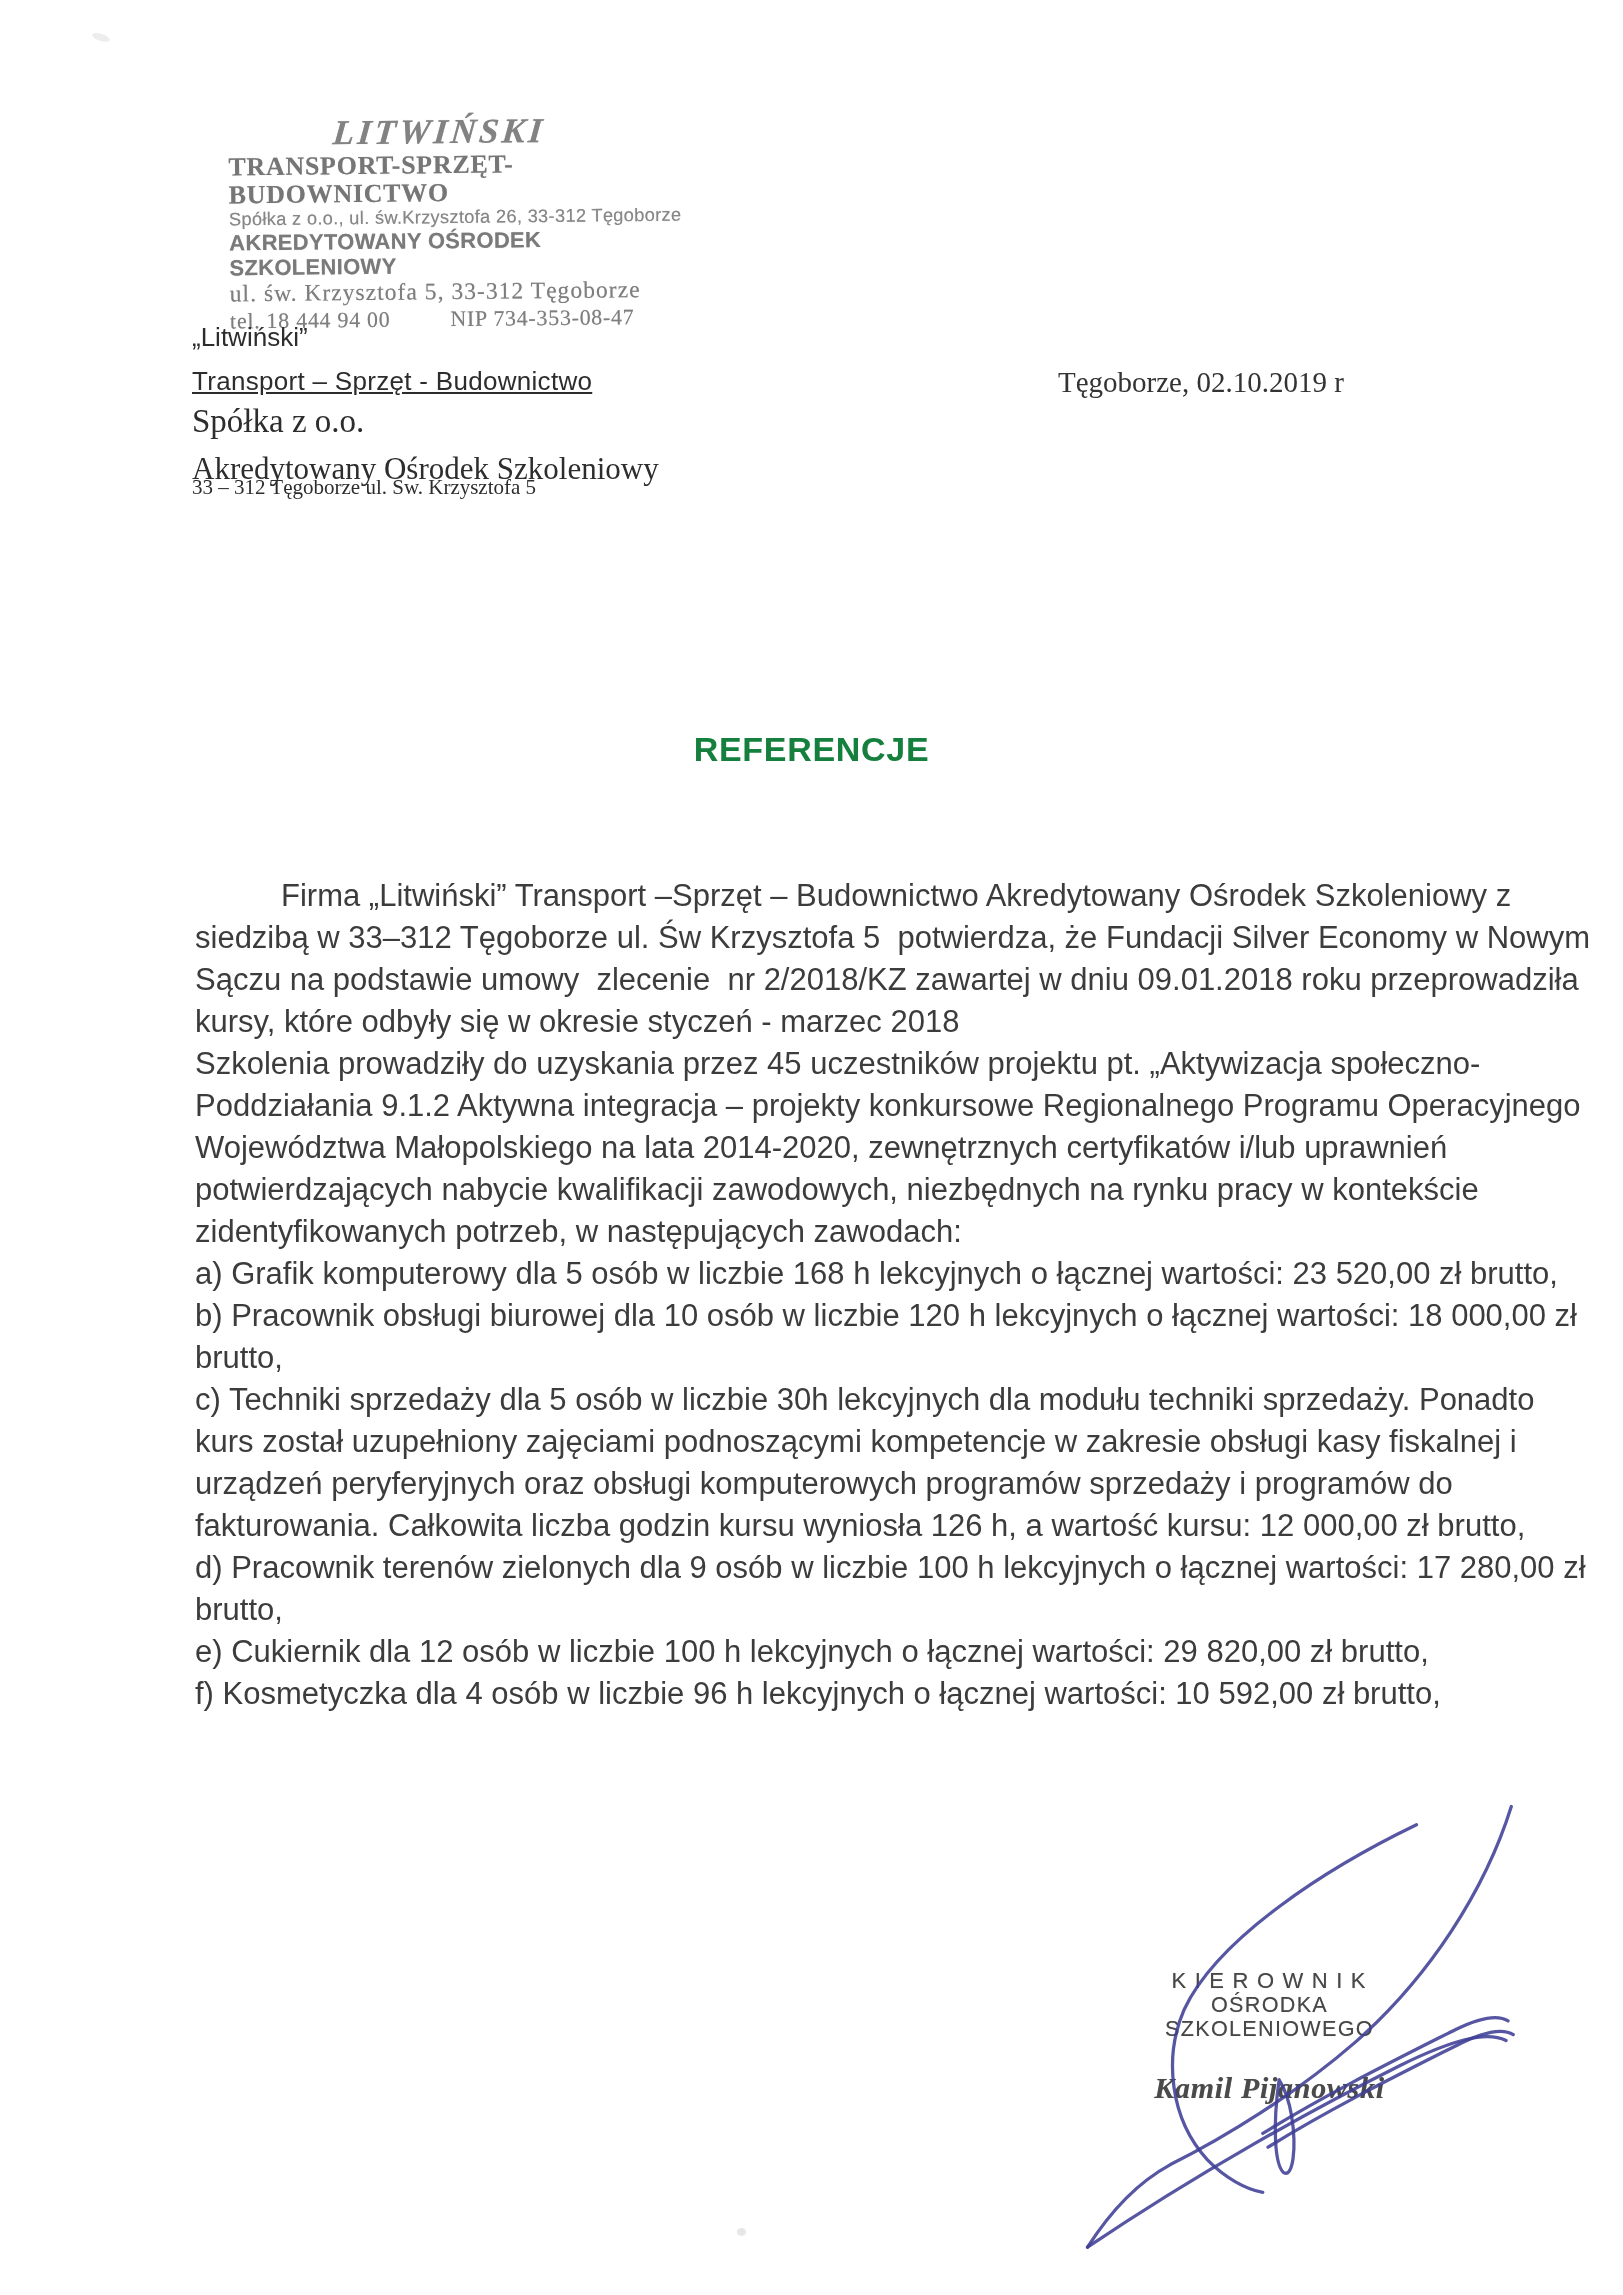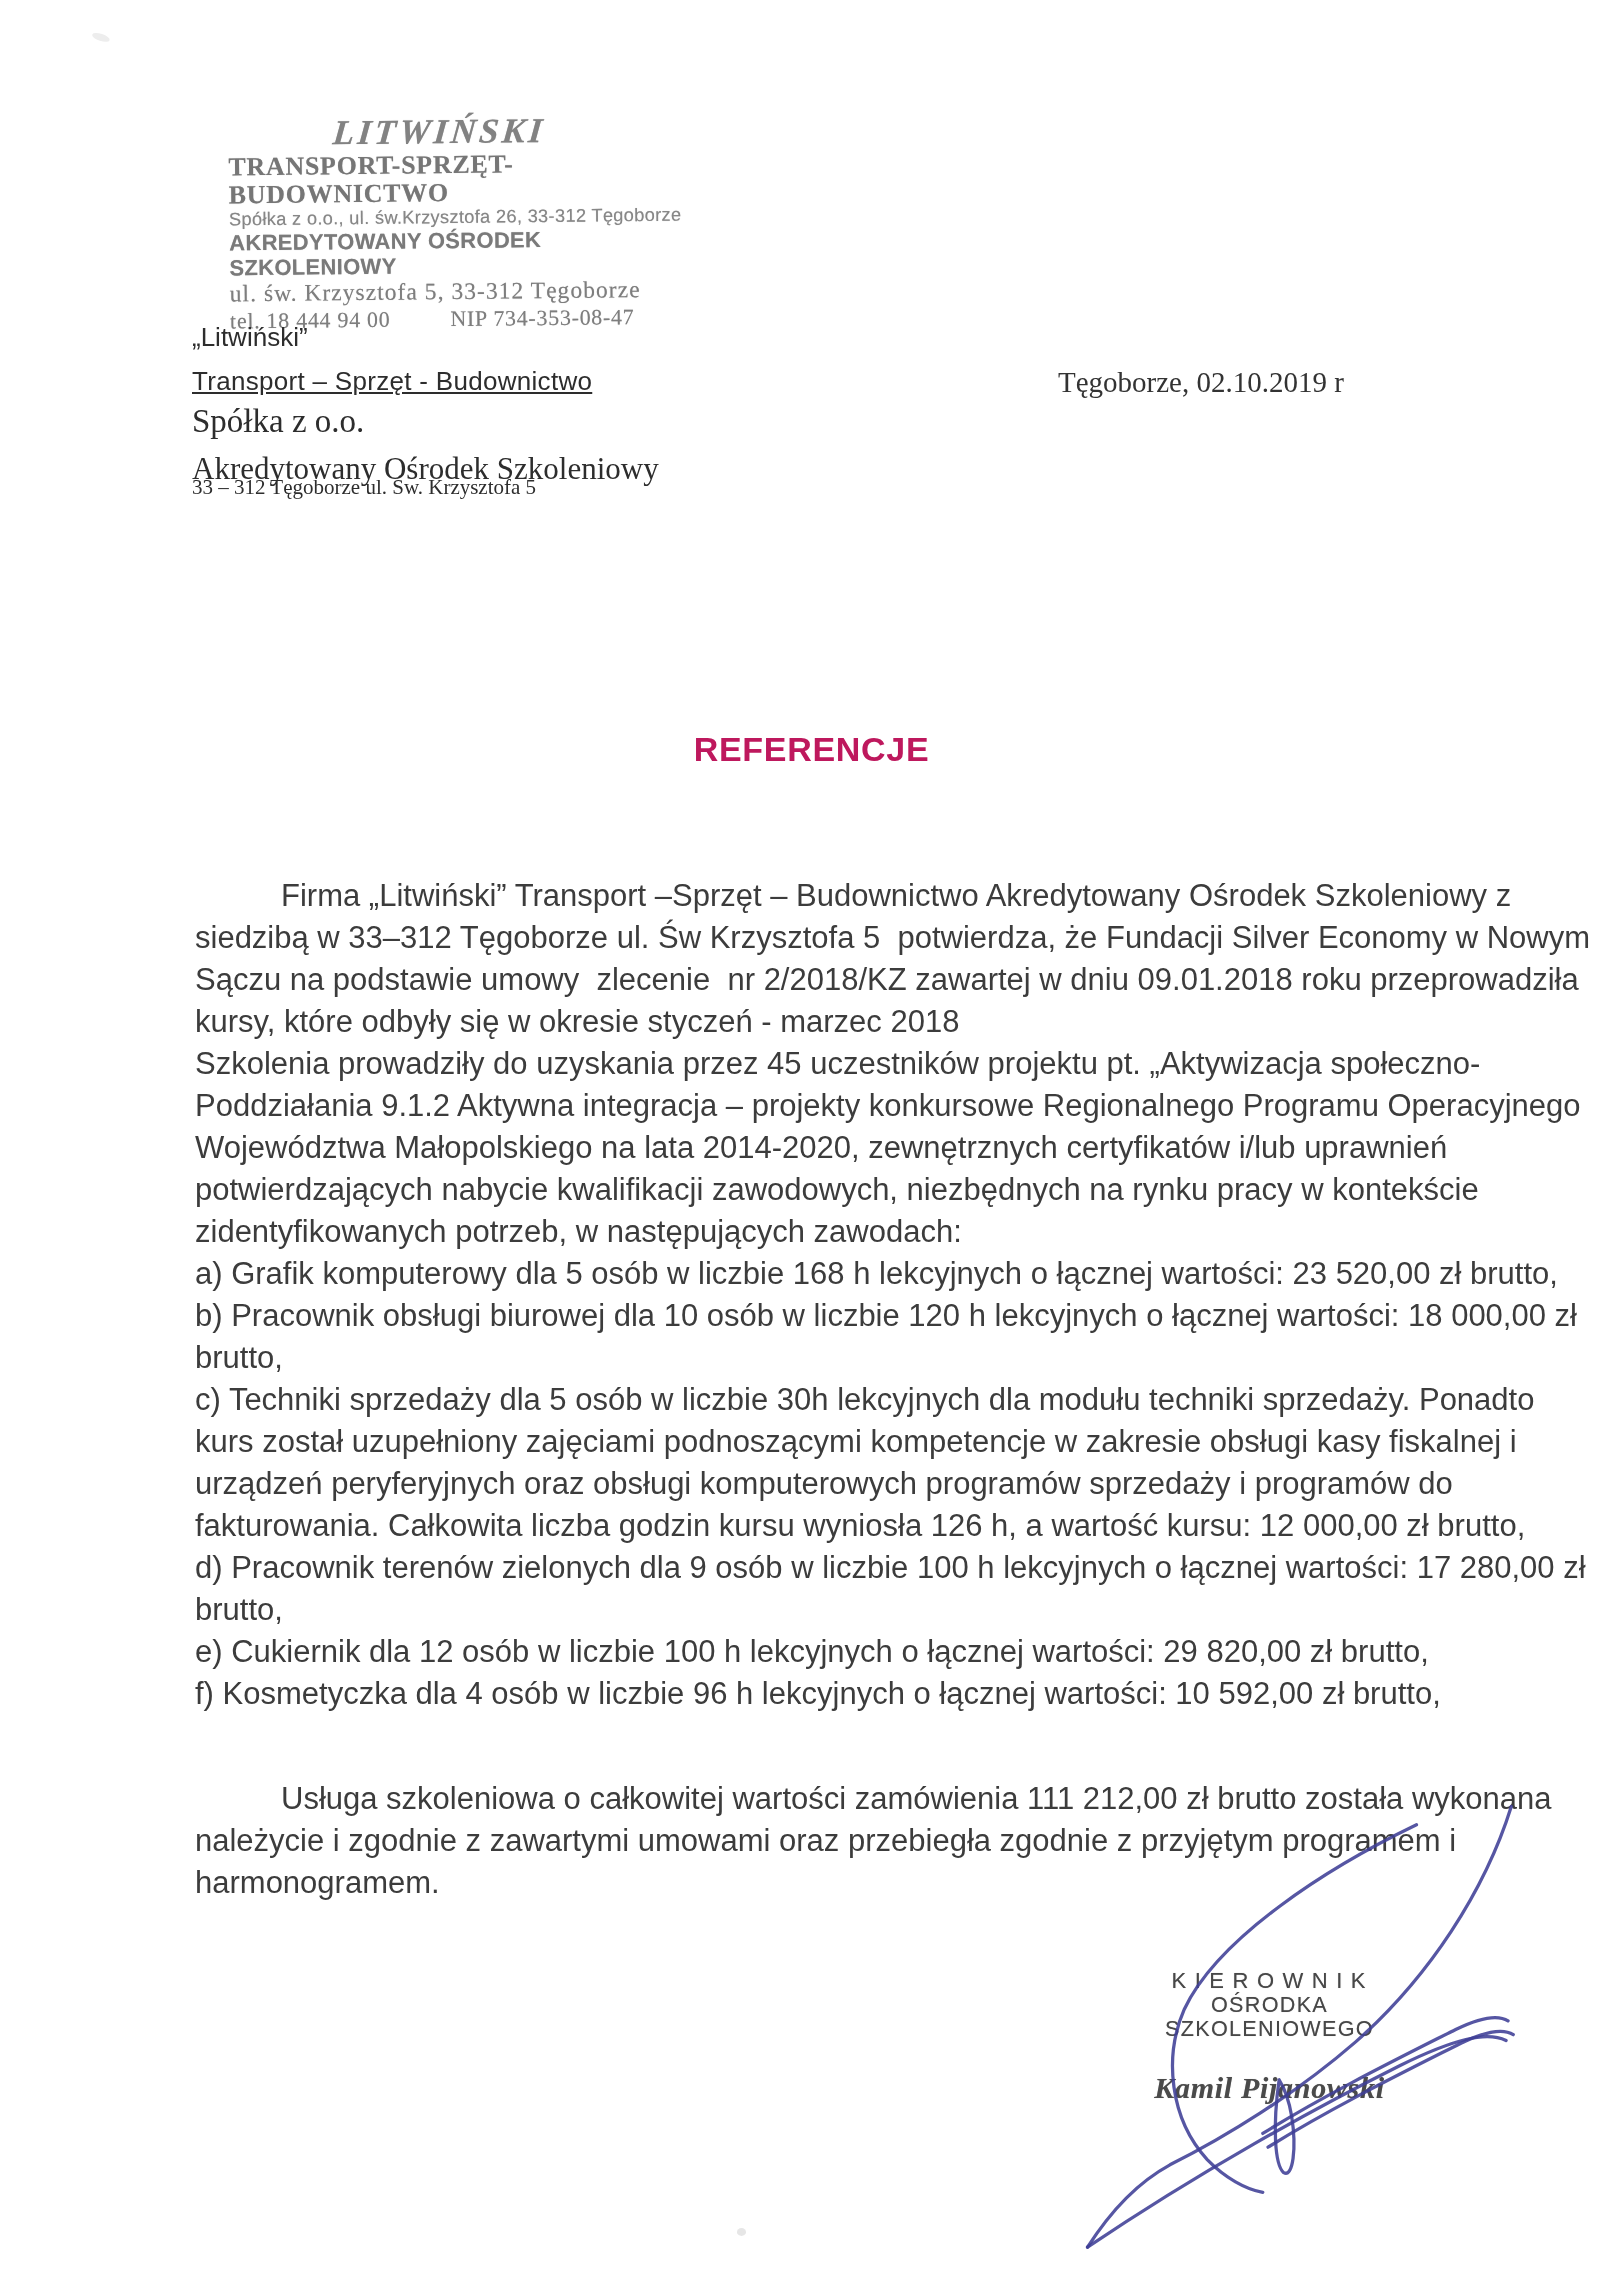--- a/index.html
+++ b/index.html
@@ -62,21 +62,21 @@
   .date-line{
     position:absolute;left:1058px;top:366px;
     font-family:"Liberation Serif",serif;font-size:29px;color:#333;
     white-space:pre;
   }
 
   
   .doc-title{
     position:absolute;left:0;top:730px;width:100%;
     text-align:center;font-size:34px;font-weight:bold;
-    letter-spacing:0.7px;color:#be185d;
+    letter-spacing:0.7px;color:#15803d;
   }
 
   
   .body-block{
     position:absolute;left:195px;top:875px;width:1269px;
     font-size:31px;color:#3c3c3c;
   }
   .body-block .ln{
     height:42px;line-height:42px;white-space:pre;
   }
@@ -159,25 +159,20 @@
     <div class="ln">brutto,</div>
     <div class="ln">c) Techniki sprzedaży dla 5 osób w liczbie 30h lekcyjnych dla modułu techniki sprzedaży. Ponadto</div>
     <div class="ln">kurs został uzupełniony zajęciami podnoszącymi kompetencje w zakresie obsługi kasy fiskalnej i</div>
     <div class="ln">urządzeń peryferyjnych oraz obsługi komputerowych programów sprzedaży i programów do</div>
     <div class="ln">fakturowania. Całkowita liczba godzin kursu wyniosła 126 h, a wartość kursu: 12 000,00 zł brutto,</div>
     <div class="ln">d) Pracownik terenów zielonych dla 9 osób w liczbie 100 h lekcyjnych o łącznej wartości: 17 280,00 zł</div>
     <div class="ln">brutto,</div>
     <div class="ln">e) Cukiernik dla 12 osób w liczbie 100 h lekcyjnych o łącznej wartości: 29 820,00 zł brutto,</div>
     <div class="ln">f) Kosmetyczka dla 4 osób w liczbie 96 h lekcyjnych o łącznej wartości: 10 592,00 zł brutto,</div>
 
-    <div class="closing-block">
-      <div class="ln indent">Usługa szkoleniowa o całkowitej wartości zamówienia 111 212,00 zł brutto została wykonana</div>
-      <div class="ln">należycie i zgodnie z zawartymi umowami oraz przebiegła zgodnie z przyjętym programem i</div>
-      <div class="ln">harmonogramem.</div>
-    </div>
   </div>
 
   <div class="sig-stamp">
     <div class="sig-role1">KIEROWNIK</div>
     <div class="sig-role2">OŚRODKA SZKOLENIOWEGO</div>
     <div class="sig-name">Kamil Pijanowski</div>
   </div>
 
   <svg class="pen-svg" viewBox="0 0 760 720">
     <path d="M 565,50 C 430,115 262,222 210,332 C 178,405 188,500 245,562 C 272,590 305,608 330,612"></path>

